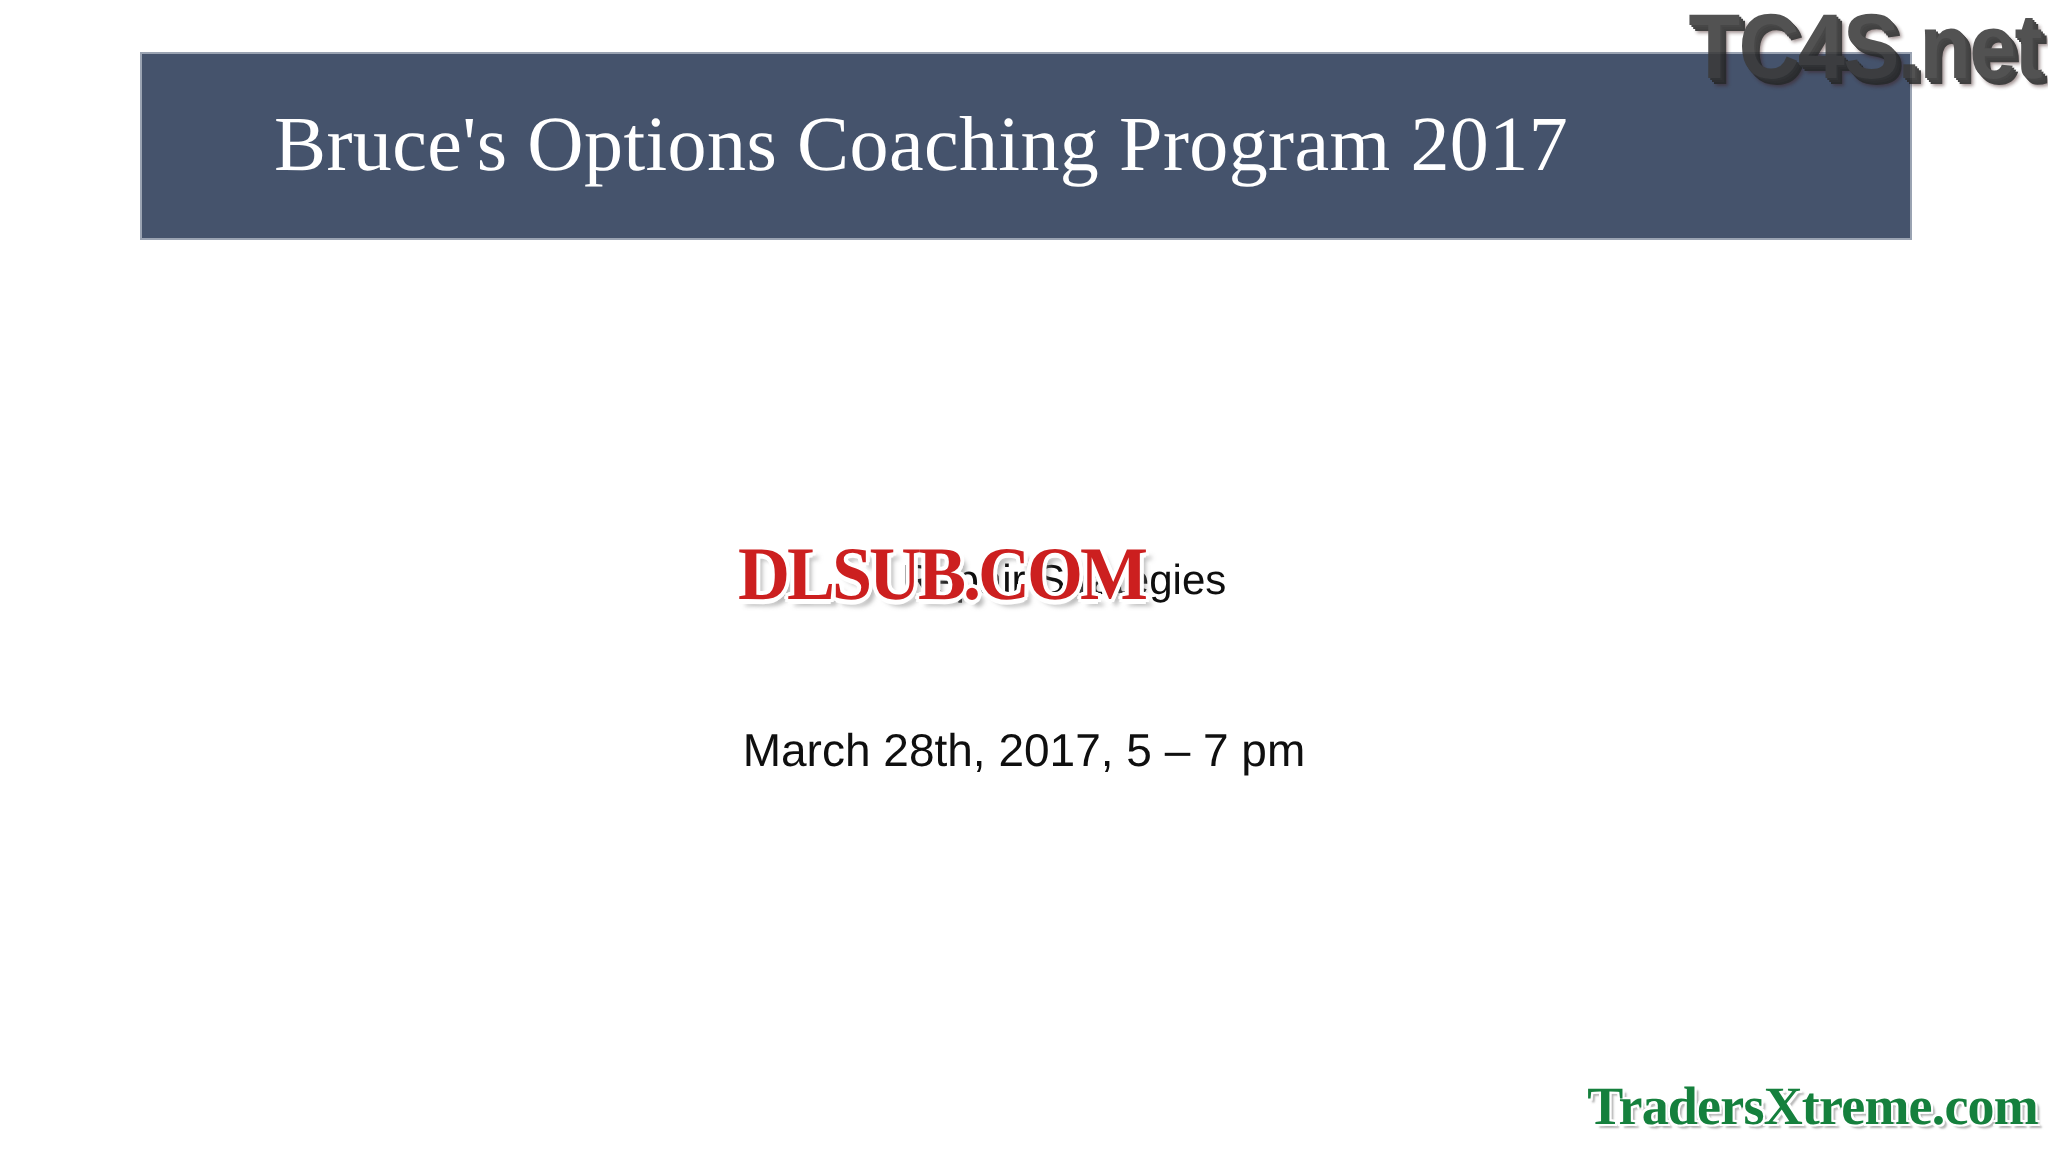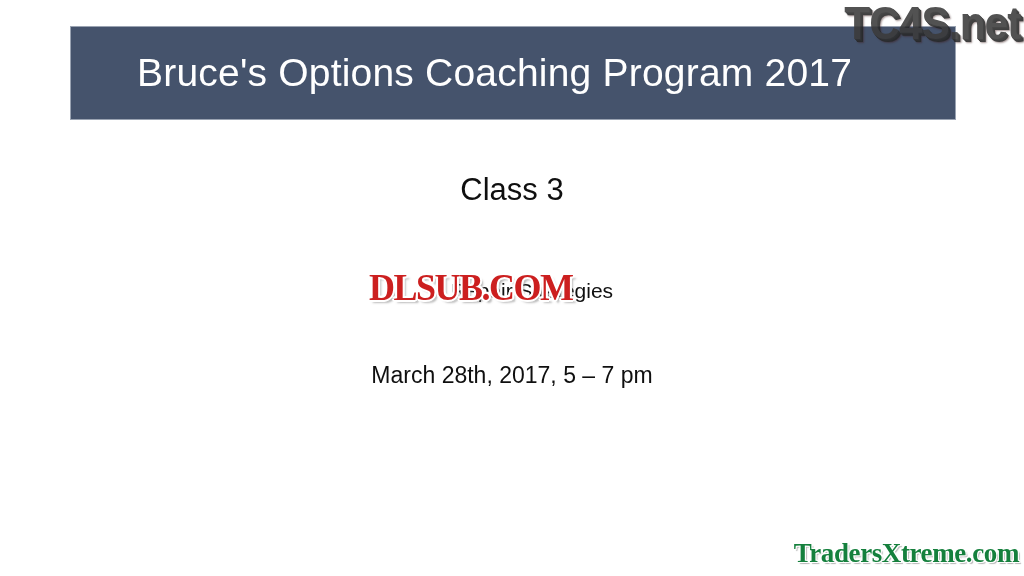--- a/index.html
+++ b/index.html
@@ -34,21 +34,21 @@
     z-index: 3;
   }
   #title-text {
     color: #ffffff;
     font-size: 39px;
     font-weight: 400;
     letter-spacing: 0.2px;
     line-height: 1.1;
     margin-left: 66px;
     white-space: nowrap;
-    font-family: Liberation Sans, sans-serif;
+    font-family: Liberation Serif, serif;
   }
 
   
   #body-block {
     position: absolute;
     left: 0;
     top: 0;
     width: 1024px;
     height: 576px;
     z-index: 2;
@@ -147,21 +147,20 @@
 </head>
 <body>
 
 <div id="slide">
 
   <div id="title-banner">
     <div id="title-text">Bruce's Options Coaching Program 2017</div>
   </div>
 
   <div id="body-block">
-    <div class="body-line" id="line-class">Class 3</div>
     <div class="body-line" id="line-subject">Repair Strategies</div>
     <div class="body-line" id="line-datetime">March 28th, 2017, 5 – 7 pm</div>
   </div>
 
   <div id="wm-tc4s">TC4S.net</div>
 
   <div id="wm-dlsub">DLSUB.COM</div>
 
   <div id="wm-tradersxtreme">TradersXtreme.com</div>
 

